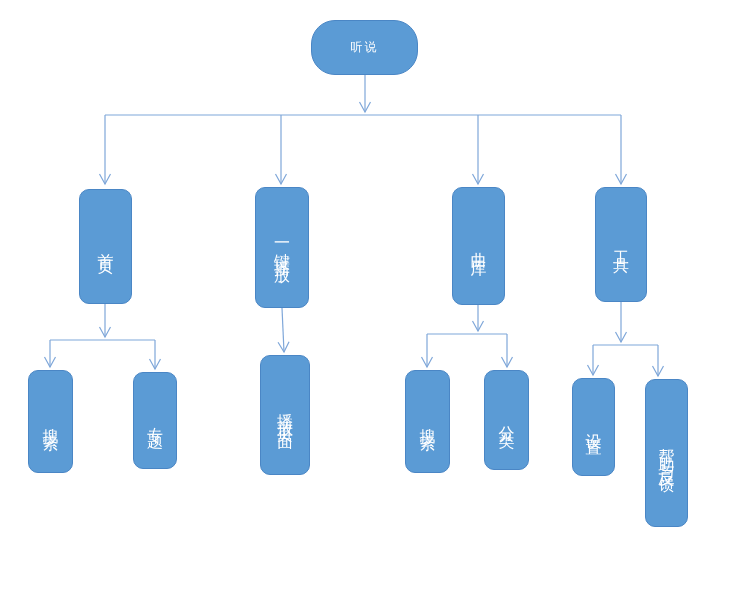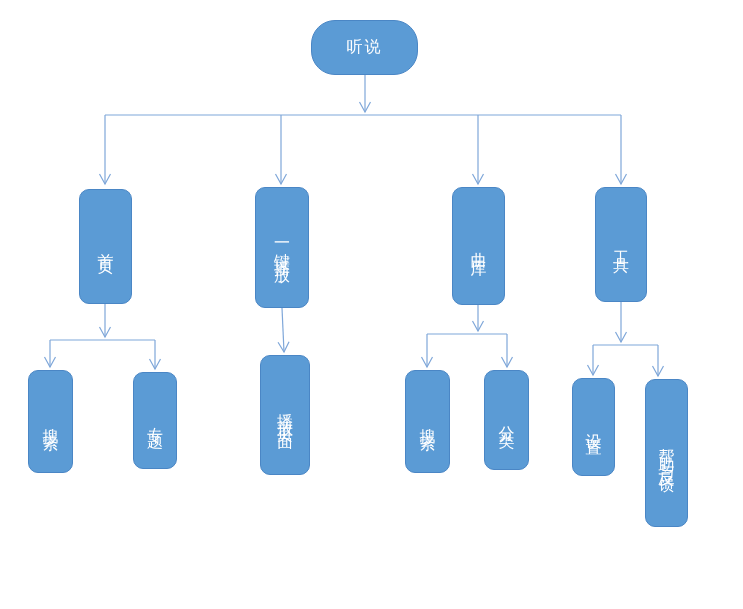--- a/index.html
+++ b/index.html
@@ -20,21 +20,21 @@
   .node{
     position:absolute;
     background:var(--node_fill);
     border:1px solid var(--node_border);
     border-radius:10px;
     color:var(--node_text);
     display:flex;align-items:center;justify-content:center;
     font-size:16px;
     box-sizing:border-box;
   }
-  .node.root{border-radius:24px;font-size:16px;letter-spacing:2px;}
+  .node.root{border-radius:24px;font-size:12px;letter-spacing:2px;}
   .vtext{
     writing-mode:vertical-rl;
     text-orientation:upright;
     letter-spacing:7px;
     line-height:1;
   }
 </style>
 </head>
 <body>
 

